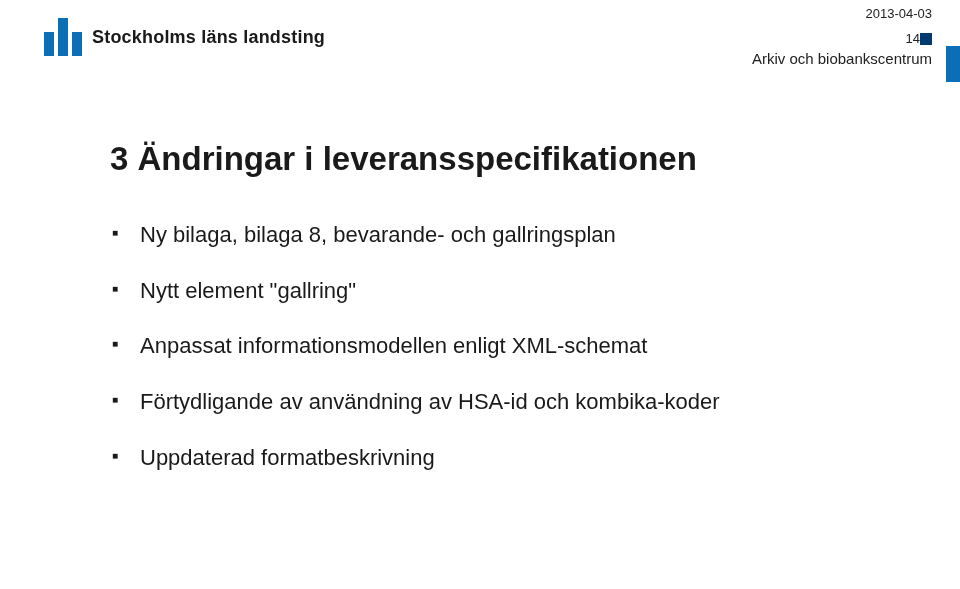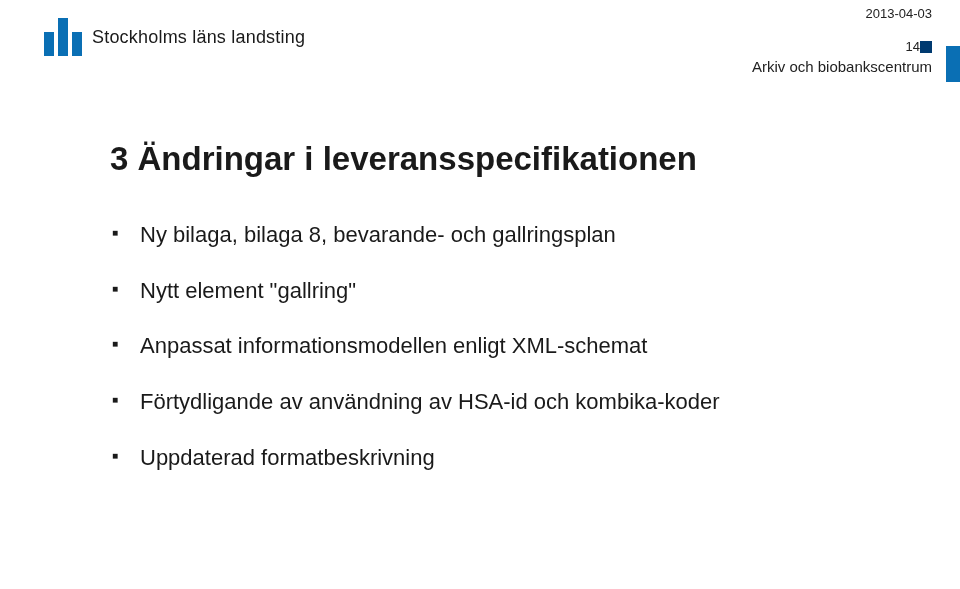--- a/index.html
+++ b/index.html
@@ -28,34 +28,34 @@
       gap: 10px;
     }
     .logo-mark {
       display: inline-flex;
       align-items: flex-end;
       gap: 3px;
       height: 38px;
     }
     .logo-text {
       font-size: 18px;
-      font-weight: normal;
+      font-weight: bold;
       color: #1a1a1a;
       letter-spacing: 0.2px;
     }
     .header-right {
       position: absolute;
       top: 6px;
       right: 28px;
       text-align: right;
       font-size: 13px;
       color: #222;
     }
     .date-row {
-      margin-bottom: 18px;
+      margin-bottom: 10px;
     }
     .page-row {
       display: flex;
       align-items: center;
       justify-content: flex-end;
       margin-bottom: 4px;
     }
     .page-marker {
       width: 12px;
       height: 12px;

